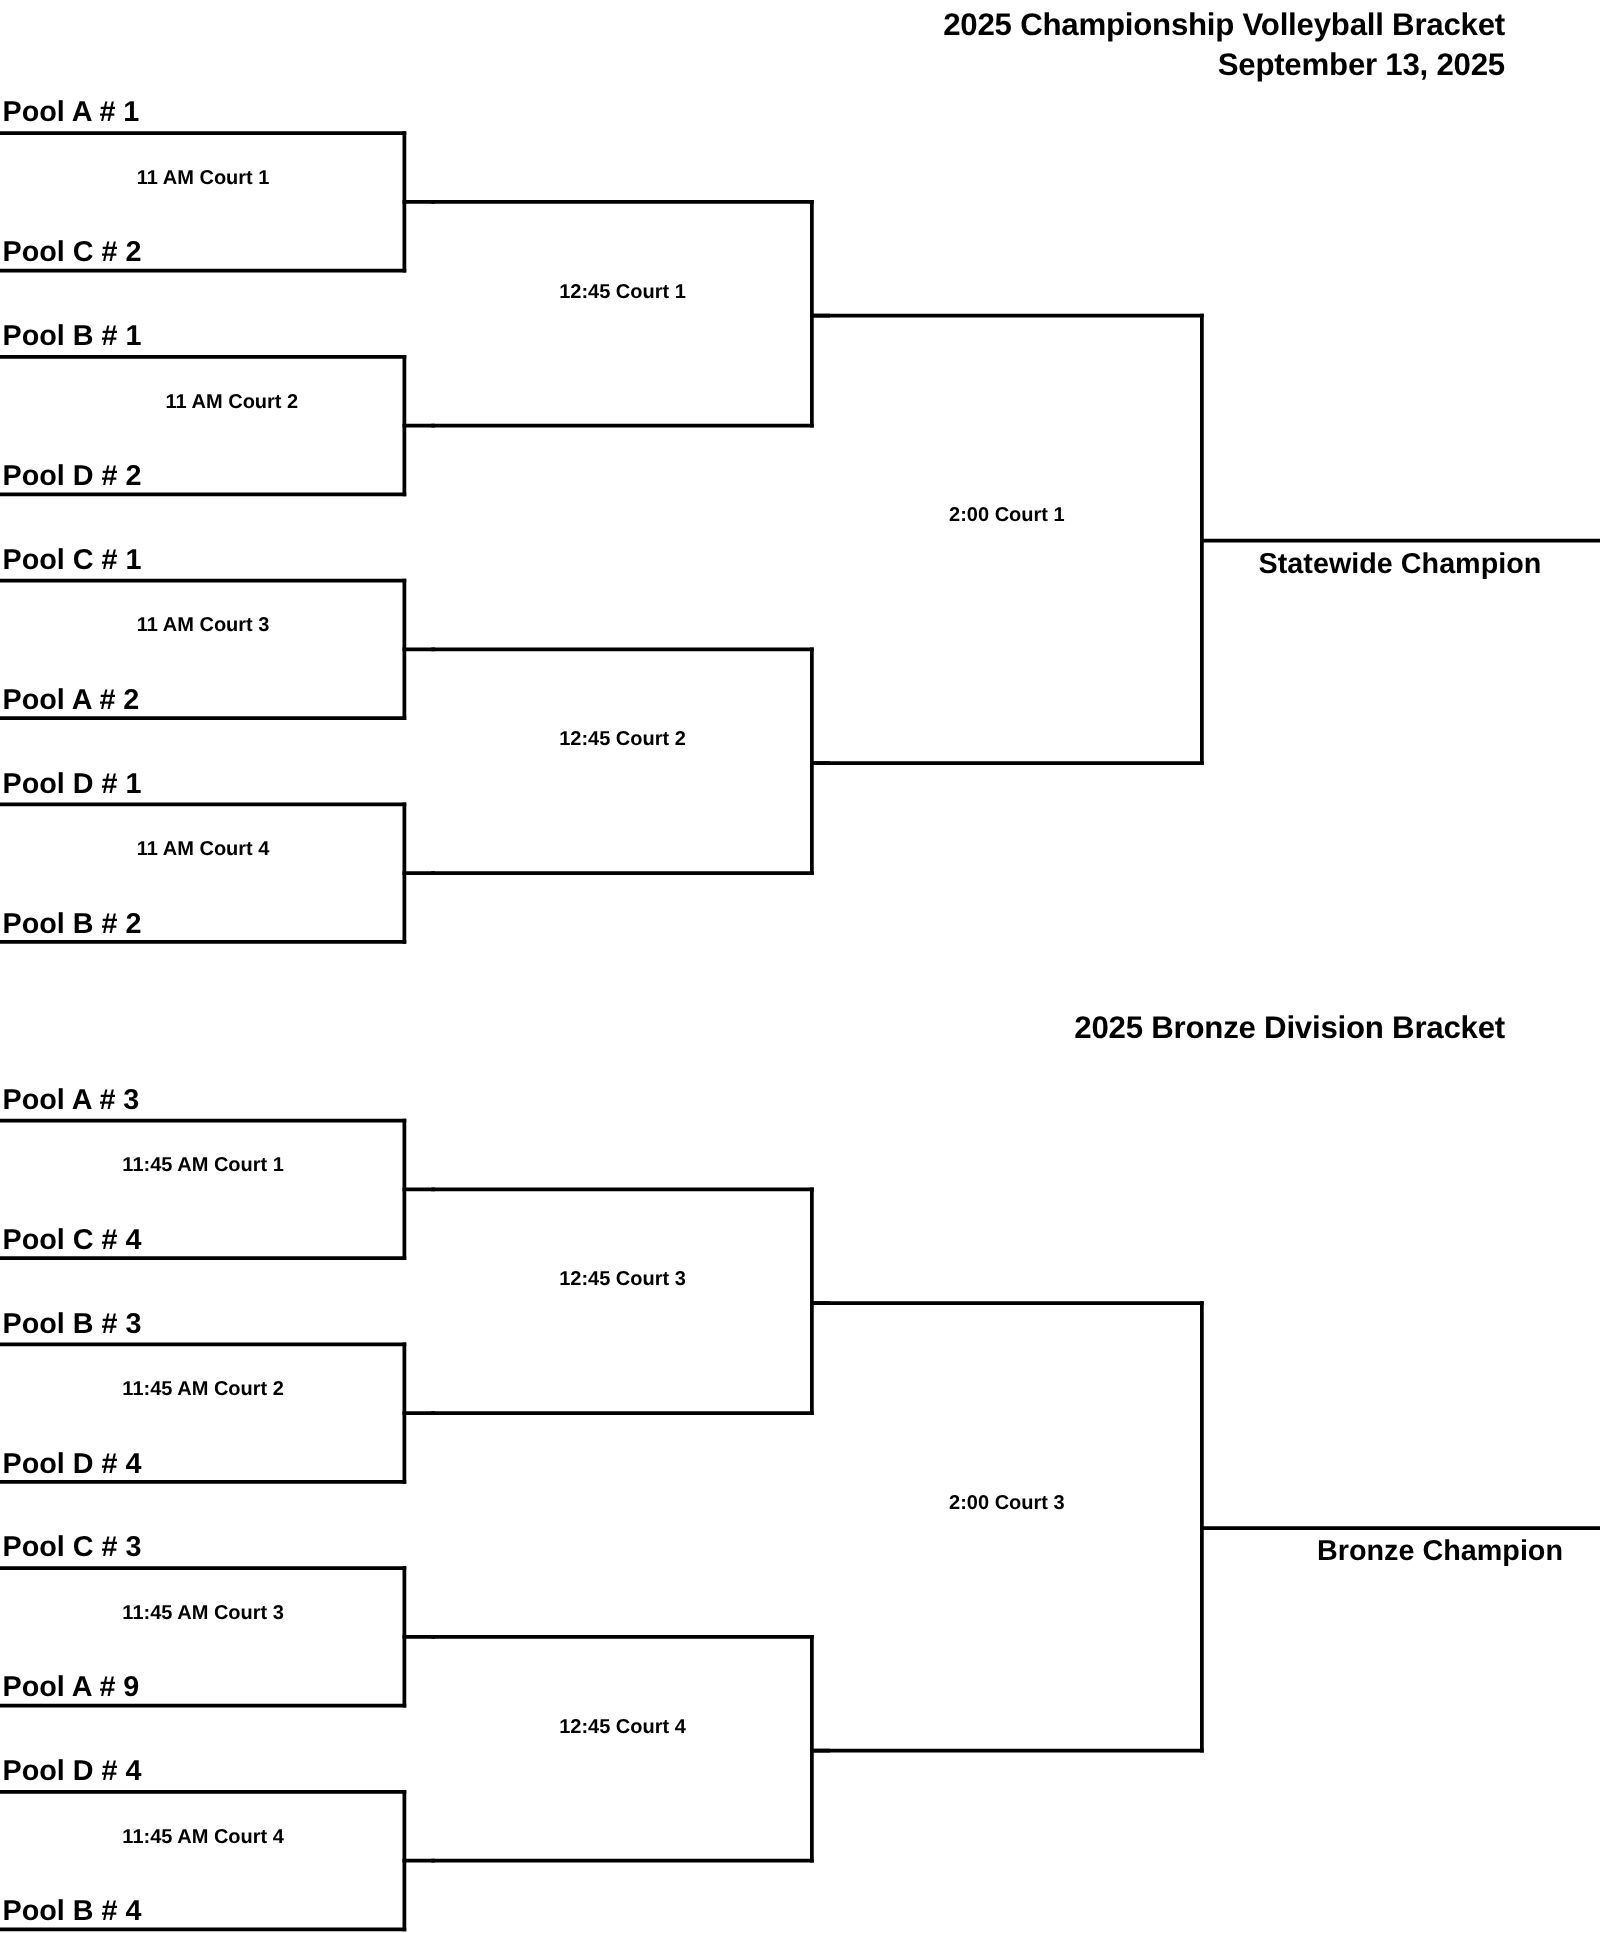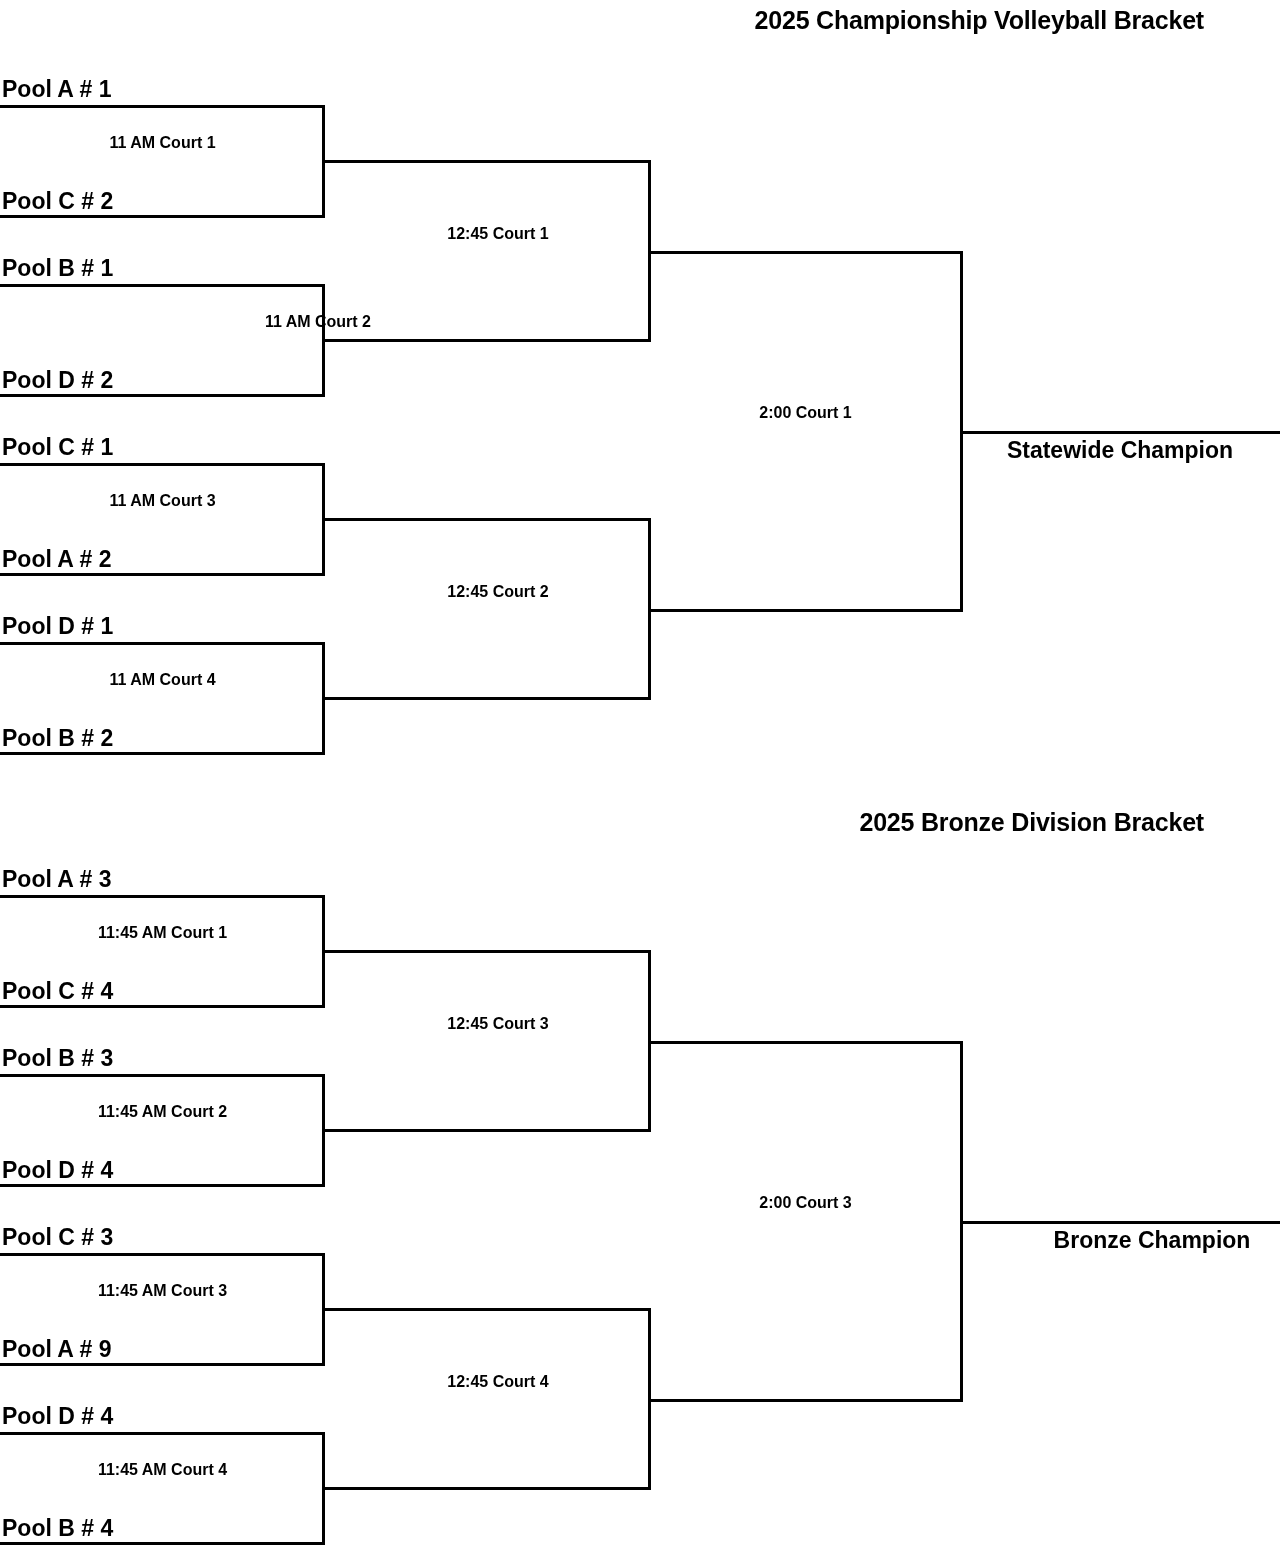--- a/index.html
+++ b/index.html
@@ -80,30 +80,31 @@
     white-space: nowrap;
     text-align: center;
   }
 </style>
 </head>
 <body>
 
 <div id="page">
 
   <div class="title title-main">2025 Championship Volleyball Bracket</div>
+  <div class="title title-sub">September 13, 2025</div>
 
   <div class="seed" style="top:76px;">Pool A # 1</div>
   <div class="mbox" style="left:0; top:105px; width:325px; height:113px;"></div>
   <div class="match-label" style="left:0; top:131px; width:325px;">11 AM Court 1</div>
   <div class="seed" style="top:188px;">Pool C # 2</div>
   <div class="hline" style="left:322px; top:160px; width:26px;"></div>
 
   <div class="seed" style="top:255px;">Pool B # 1</div>
   <div class="mbox" style="left:0; top:284px; width:325px; height:113px;"></div>
-  <div class="match-label" style="left:0; top:310px; width:371px;text-align:right;">11 AM Court 2</div>
+  <div class="match-label" style="left:0; top:310px; width:371px;">11 AM Court 2</div>
   <div class="seed" style="top:367px;">Pool D # 2</div>
   <div class="hline" style="left:322px; top:339px; width:26px;"></div>
 
   <div class="seed" style="top:434px;">Pool C # 1</div>
   <div class="mbox" style="left:0; top:463px; width:325px; height:113px;"></div>
   <div class="match-label" style="left:0; top:489px; width:325px;">11 AM Court 3</div>
   <div class="seed" style="top:546px;">Pool A # 2</div>
   <div class="hline" style="left:322px; top:518px; width:26px;"></div>
 
   <div class="seed" style="top:613px;">Pool D # 1</div>

